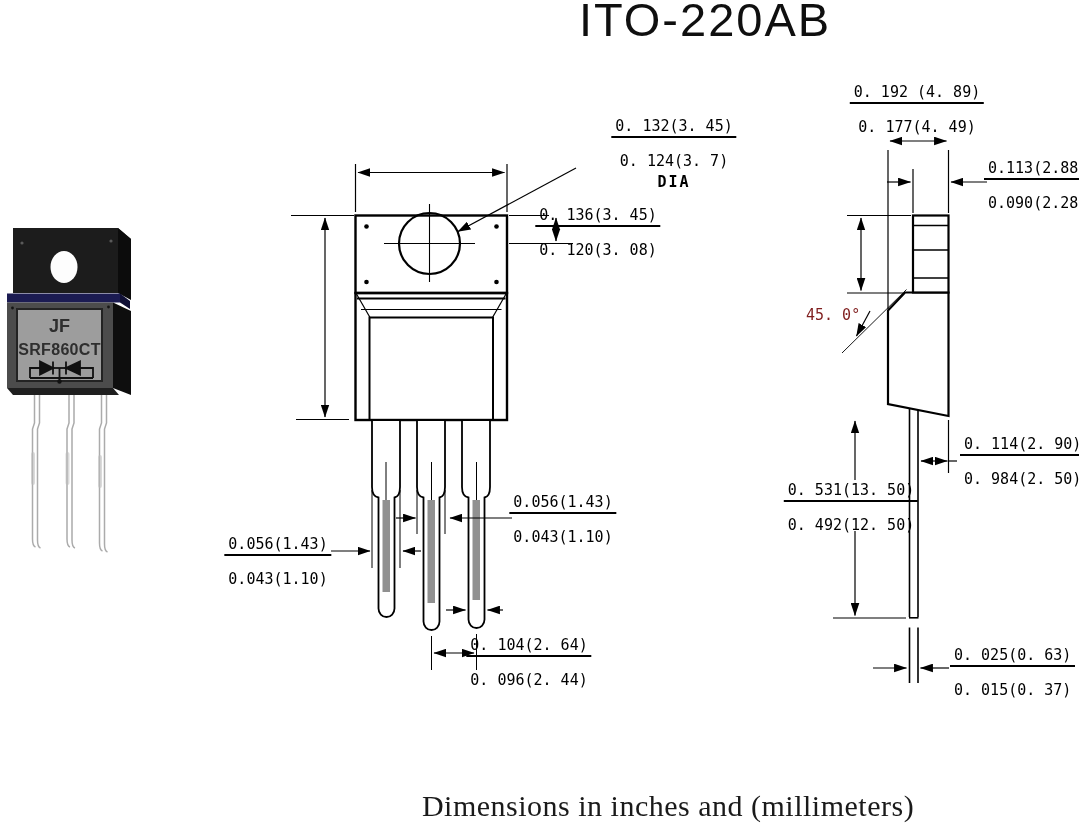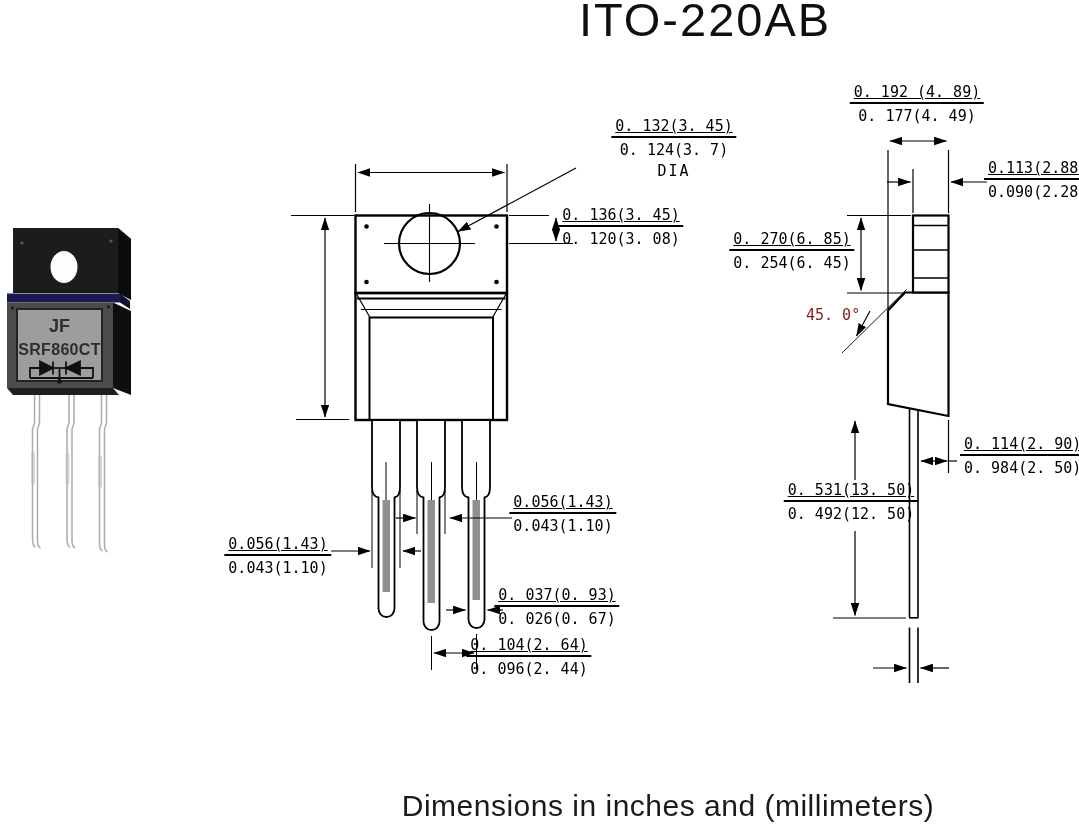--- a/index.html
+++ b/index.html
@@ -2,27 +2,27 @@
 <html><head>
 <meta charset="utf-8">
 <style>
   html,body{margin:0;padding:0;background:#fff;}
   #canvas{position:relative;width:1079px;height:829px;background:#fff;overflow:hidden;
           font-family:"Liberation Sans",sans-serif;color:#000;}
   #drawing{position:absolute;left:0;top:0;}
   .title{position:absolute;transform:translateX(-50%);font-size:47px;letter-spacing:2px;
          color:#0f0f0f;white-space:nowrap;font-family:"Liberation Sans",sans-serif;}
   .footer{position:absolute;transform:translateX(-50%);font-size:30px;letter-spacing:.5px;
-          color:#1a1a1a;white-space:nowrap;font-family:Liberation Sans, sans-serif;}
+          color:#1a1a1a;white-space:nowrap;font-family:Liberation Serif, serif;}
   .dim{position:absolute;font:15px/20px "DejaVu Sans Mono",monospace;color:#000;
        white-space:nowrap;text-align:center;}
   .dim.center{transform:translateX(-50%);}
-  .dim .t{border-bottom:2px solid #000;padding:0 4px 0 4px;text-decoration:underline;}
-  .dim .b{padding-top:2px;}
-  .dim .s{padding-top:1px;letter-spacing:2px;}
+  .dim .t{border-bottom:2px solid #000;padding:0 4px 0 4px;}
+  .dim .b{padding-top:13px;}
+  .dim .s{padding-top:1px;letter-spacing:2px;font-weight:bold;}
   .plain{position:absolute;font:15px/20px "DejaVu Sans Mono",monospace;color:#7f1d1d;white-space:nowrap;}
 </style>
 </head>
 <body>
 
 <div id="canvas">
 
   <svg id="drawing" width="1079" height="829" viewBox="0 0 1079 829">
     <defs>
       <marker id="arr" viewBox="0 0 12 8" refX="11.5" refY="4" markerWidth="13" markerHeight="9" orient="auto-start-reverse" markerUnits="userSpaceOnUse">
@@ -191,57 +191,53 @@
     </g>
   </svg>
 
   <div class="title" style="left:705px;top:-8px">ITO-220AB</div>
 
   <div class="dim center" style="left:674px;top:116px">
     <div class="t">0. 132(3. 45)</div>
     <div class="b">0. 124(3. 7)</div>
     <div class="s">DIA</div>
   </div>
-  <div class="dim center" style="left:621px;top:205px">
+  <div class="dim center" style="left:598px;top:205px">
     <div class="t">0. 136(3. 45)</div>
     <div class="b">0. 120(3. 08)</div>
   </div>
   <div class="dim center" style="left:278px;top:534px">
     <div class="t">0.056(1.43)</div>
     <div class="b">0.043(1.10)</div>
   </div>
   <div class="dim center" style="left:563px;top:492px">
     <div class="t">0.056(1.43)</div>
     <div class="b">0.043(1.10)</div>
   </div>
-  <div class="dim center" style="left:557px;top:585px">
-    <div class="t">0. 037(0. 93)</div>
-    <div class="b">0. 026(0. 67)</div>
-  </div>
   <div class="dim center" style="left:529px;top:635px">
     <div class="t">0. 104(2. 64)</div>
     <div class="b">0. 096(2. 44)</div>
   </div>
 
   <div class="dim center" style="left:917px;top:82px">
     <div class="t">0. 192 (4. 89)</div>
     <div class="b">0. 177(4. 49)</div>
   </div>
   <div class="dim" style="left:984px;top:158px">
     <div class="t">0.113(2.88)</div>
     <div class="b">0.090(2.28)</div>
-  </div>
-  <div class="dim center" style="left:792px;top:229px">
-    <div class="t">0. 270(6. 85)</div>
-    <div class="b">0. 254(6. 45)</div>
   </div>
   <div class="plain" style="left:806px;top:305px">45. 0°</div>
   <div class="dim center" style="left:851px;top:480px">
     <div class="t">0. 531(13. 50)</div>
     <div class="b">0. 492(12. 50)</div>
   </div>
   <div class="dim" style="left:960px;top:434px">
     <div class="t">0. 114(2. 90)</div>
     <div class="b">0. 984(2. 50)</div>
   </div>
+  <div class="dim" style="left:950px;top:645px">
+    <div class="t">0. 025(0. 63)</div>
+    <div class="b">0. 015(0. 37)</div>
+  </div>
 
   <div class="footer" style="left:668px;top:789px">Dimensions in inches and (millimeters)</div>
 </div>
 
 </body></html>

